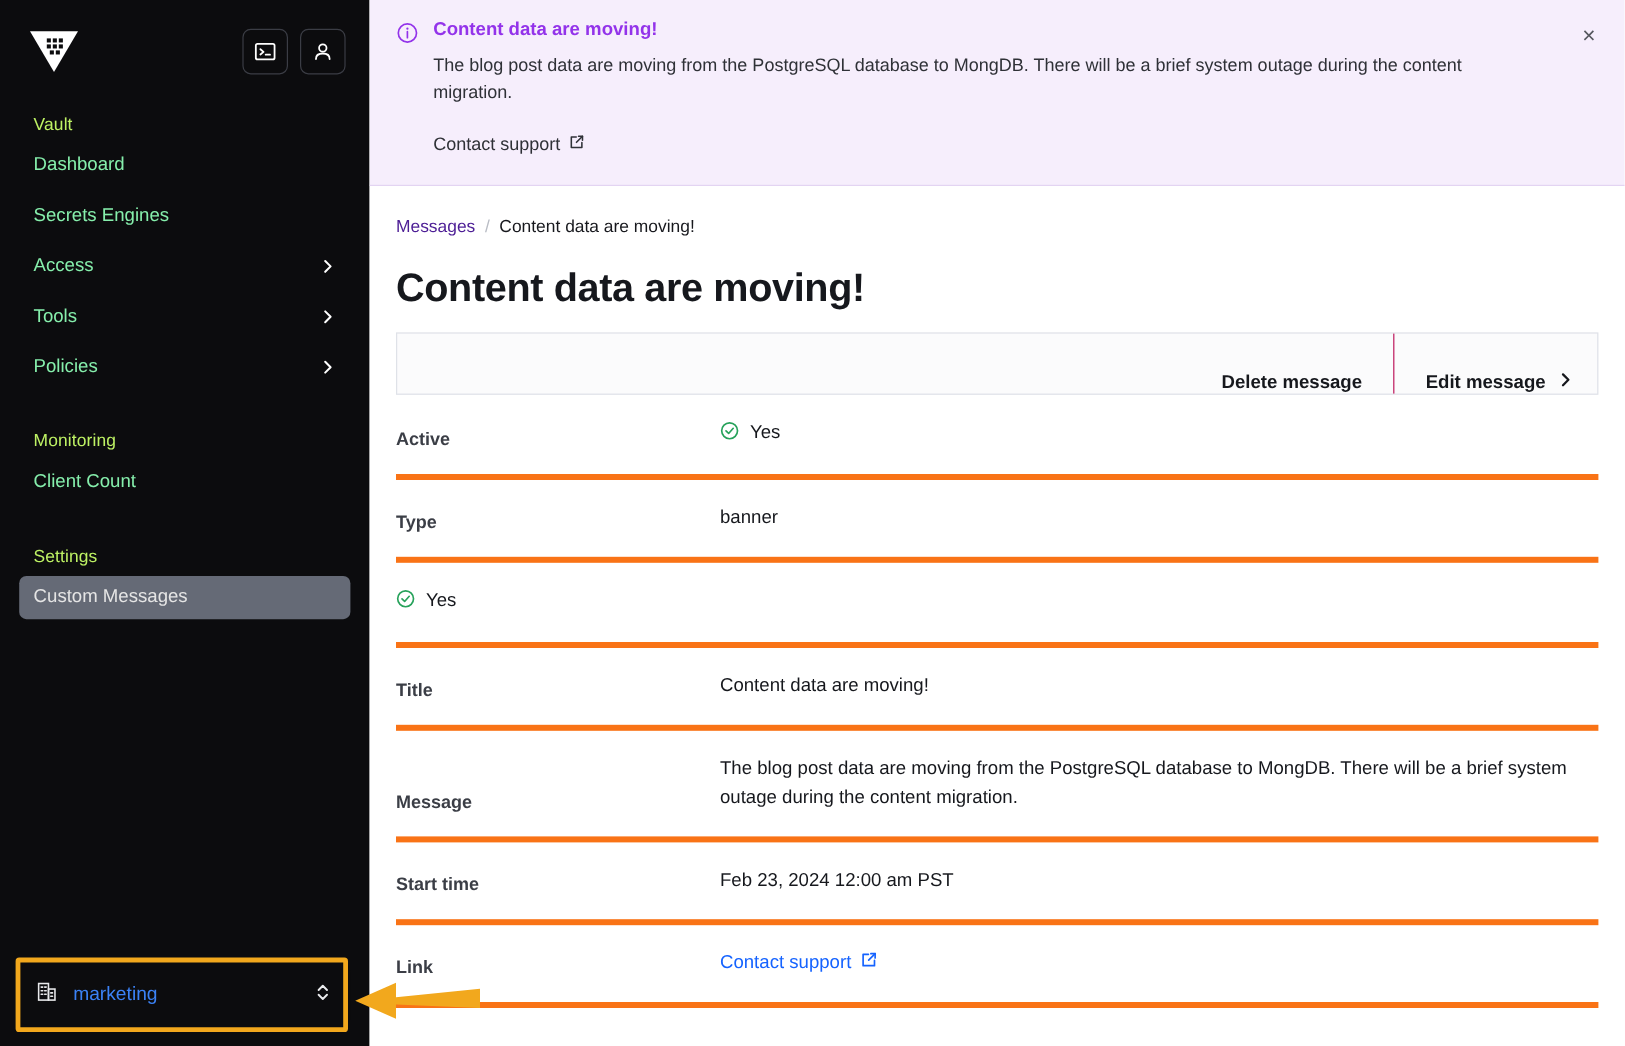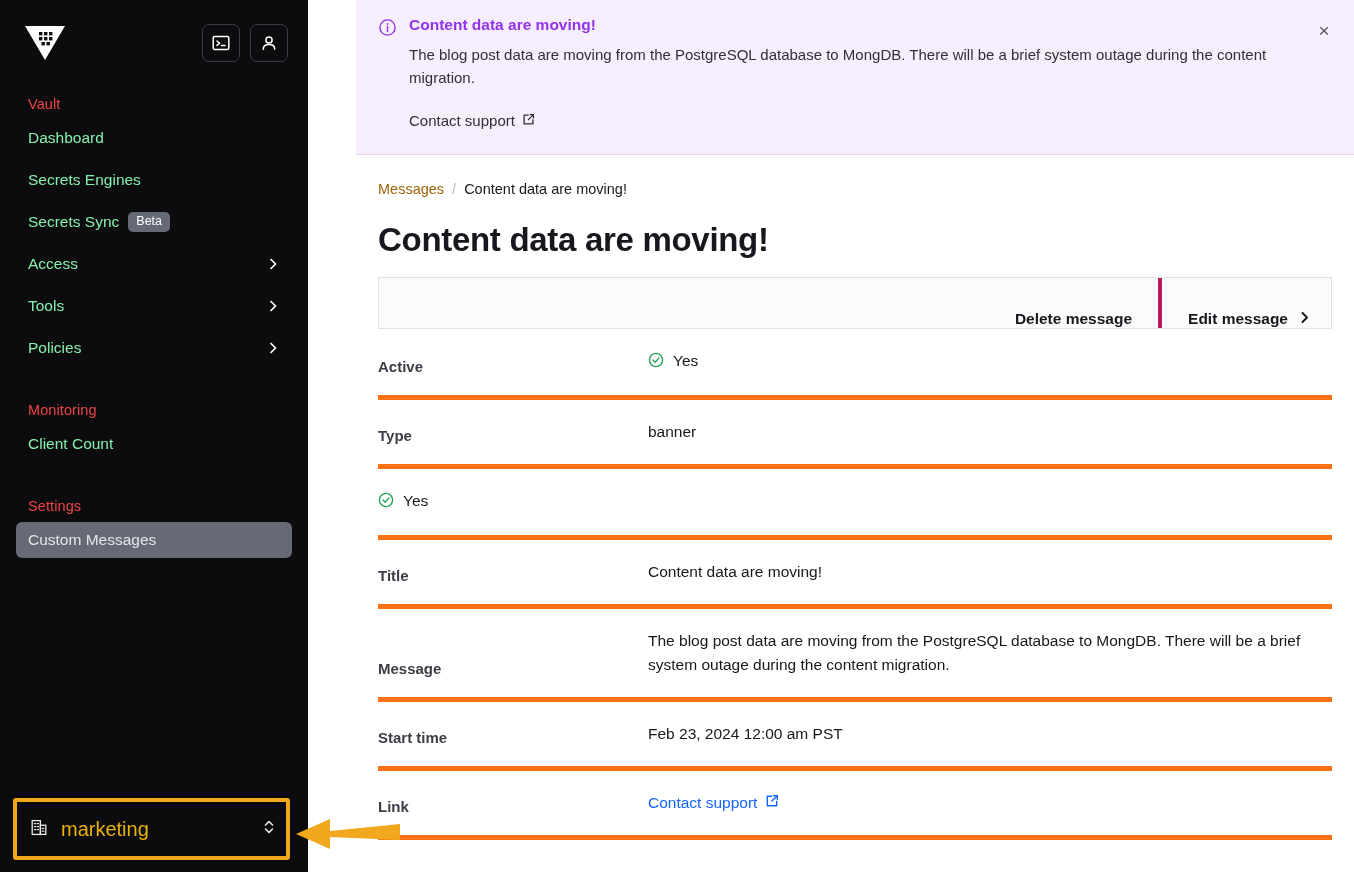--- a/index.html
+++ b/index.html
@@ -34,21 +34,21 @@
     border-radius: 7px;
     display: flex; align-items: center; justify-content: center;
     background: transparent;
     cursor: pointer;
   }
   .sb-icon-btn svg { display: block; }
 
   .sb-nav { padding: 0 16px; flex: 1 1 auto; overflow: hidden; }
   .sb-section {
     font-size: 14.5px;
-    color: #ef4444;
+    color: #bef264;
     padding: 6px 12px 8px 12px;
     letter-spacing: .1px;
   }
   .sb-section.spaced { margin-top: 30px; }
   .sb-item {
     display: flex; align-items: center; justify-content: space-between;
     height: 36px;
     padding: 0 12px;
     border-radius: 6px;
     margin-bottom: 6px;
@@ -78,41 +78,41 @@
   }
   .ns-picker {
     height: 50px;
     border-radius: 6px;
     background: #0c0c0e;
     display: flex; align-items: center; justify-content: space-between;
     padding: 0 16px 0 14px;
     cursor: pointer;
   }
   .ns-left { display: flex; align-items: center; gap: 12px; }
-  .ns-label { font-size: 20px; color: #eab308; }
+  .ns-label { font-size: 16px; color: #3b82f6; }
   
   .ns-highlight {
     position: absolute;
     left: 13px; top: 798px;
     width: 277px; height: 62px;
     border: 4px solid #F2A81D;
     border-radius: 3px;
     pointer-events: none;
     z-index: 30;
   }
   .anno-arrow {
     position: absolute;
     left: 290px; top: 810px;
     width: 112px; height: 46px;
     z-index: 31;
     pointer-events: none;
   }
 
   
-  .main { flex: 1 1 auto; height: 872px; background: #fff; overflow: hidden; position: relative; margin-left: 48px; }
+  .main { flex: 1 1 auto; height: 872px; background: #fff; overflow: hidden; position: relative; }
 
   
   .banner {
     background: #f6eefc;
     border-bottom: 1px solid #e3d4f2;
     padding: 16px 22px 22px 22px;
     position: relative;
     min-height: 155px;
   }
   .banner-row { display: flex; gap: 12px; }
@@ -145,21 +145,21 @@
     display: flex; align-items: center; justify-content: center;
     cursor: pointer;
     color: #55575e;
     font-size: 19px;
     line-height: 1;
   }
 
   
   .content { padding: 26px 12px 0 22px; }
   .breadcrumb { display: flex; align-items: center; gap: 8px; font-size: 14.5px; }
-  .crumb-link { color: #a16207; cursor: pointer; text-decoration: none; }
+  .crumb-link { color: #4c1d95; cursor: pointer; text-decoration: none; }
   .crumb-sep { color: #b9bcc4; }
   .crumb-current { color: #17181d; }
 
   .page-title {
     font-size: 33px;
     font-weight: bold;
     color: #16181d;
     margin: 24px 0 18px 0;
     letter-spacing: -.3px;
   }
@@ -175,21 +175,21 @@
     display: flex; align-items: flex-end; gap: 10px;
     padding: 0 26px;
     font-size: 15.5px;
     font-weight: bold;
     color: #16181d;
     cursor: pointer;
     background: transparent;
     border: none;
     font-family: inherit;
   }
-  .tb-btn.with-divider { border-left: 4px solid #be185d; padding: 0 20px 0 26px; }
+  .tb-btn.with-divider { border-left: 1px solid #be185d; padding: 0 20px 0 26px; }
 
   .detail-list { margin-right: 10px; }
   .detail-row {
     display: flex;
     border-bottom: 5px solid #f97316;
     padding: 20px 0;
     min-height: 62px;
     align-items: flex-end;
   }
   .detail-label {
@@ -271,26 +271,20 @@
           <span class="sb-item-label">Dashboard</span>
         </span>
       </div>
       <div class="sb-item">
         <span class="sb-item-left">
           <span class="sb-item-label">Secrets Engines</span>
         </span>
       </div>
       <div class="sb-item">
         <span class="sb-item-left">
-          <span class="sb-item-label">Secrets Sync</span>
-          <span class="badge-beta">Beta</span>
-        </span>
-      </div>
-      <div class="sb-item">
-        <span class="sb-item-left">
           <span class="sb-item-label">Access</span>
         </span>
         <span class="chev-right">
           <svg width="14" height="14" viewBox="0 0 14 14" fill="none" stroke="#ffffff" stroke-width="1.7" stroke-linecap="round" stroke-linejoin="round">
               <polyline points="5,2.5 9.5,7 5,11.5"></polyline>
             </svg>
         </span>
       </div>
       <div class="sb-item">
         <span class="sb-item-left">

